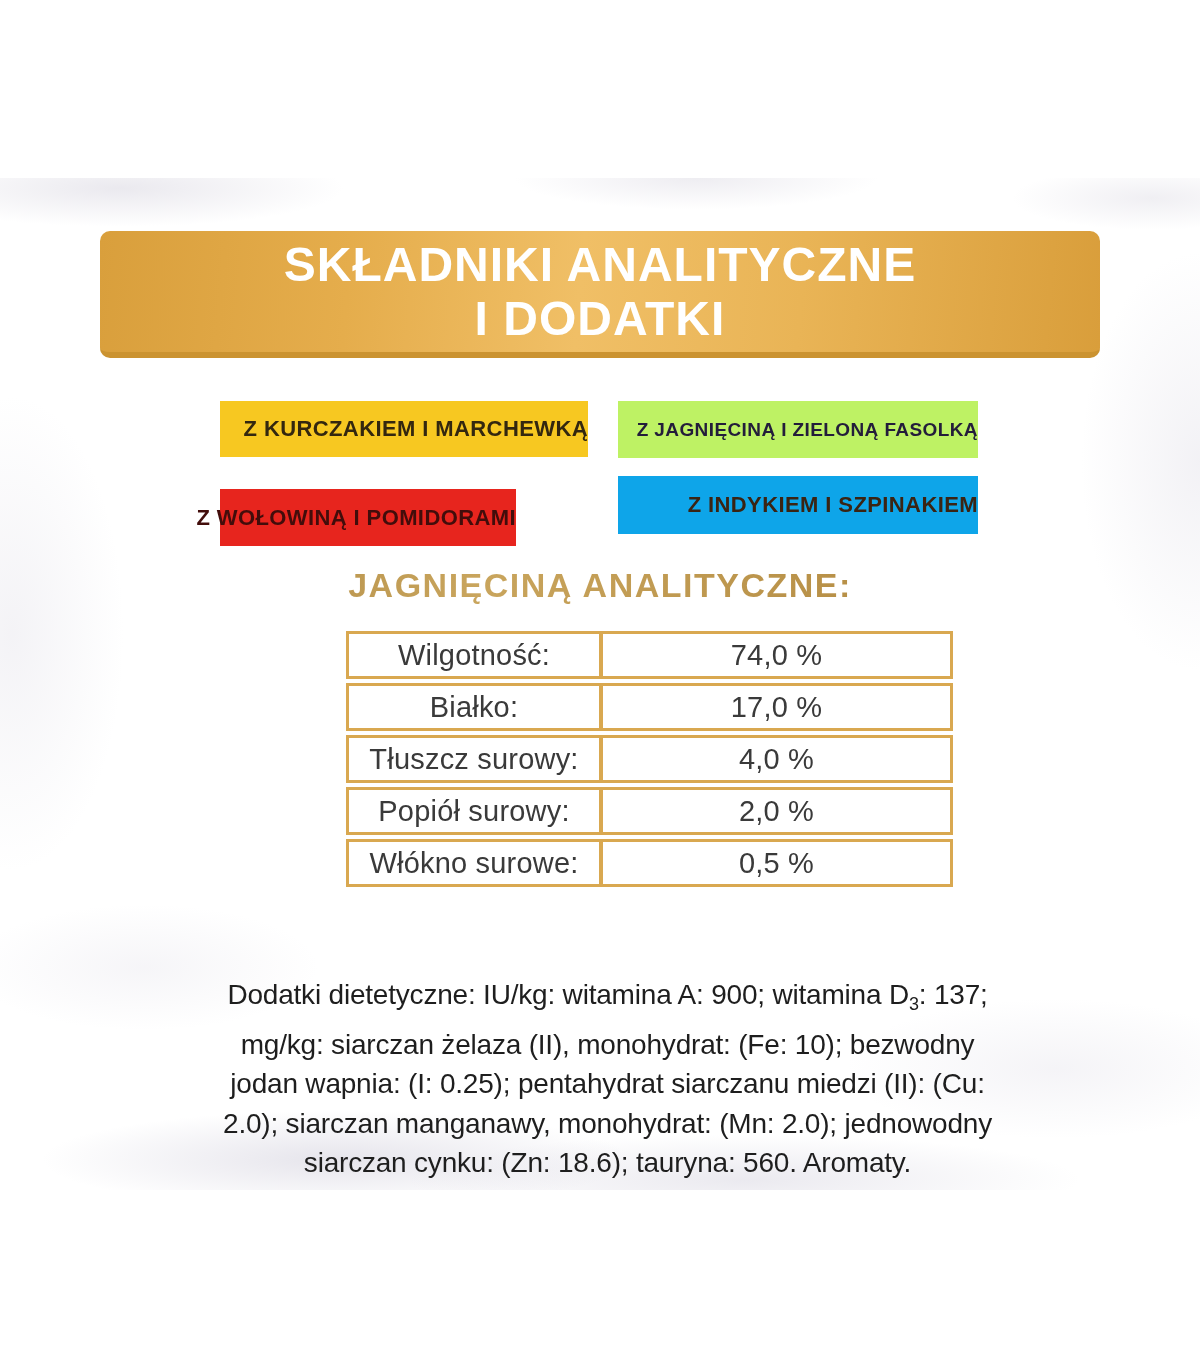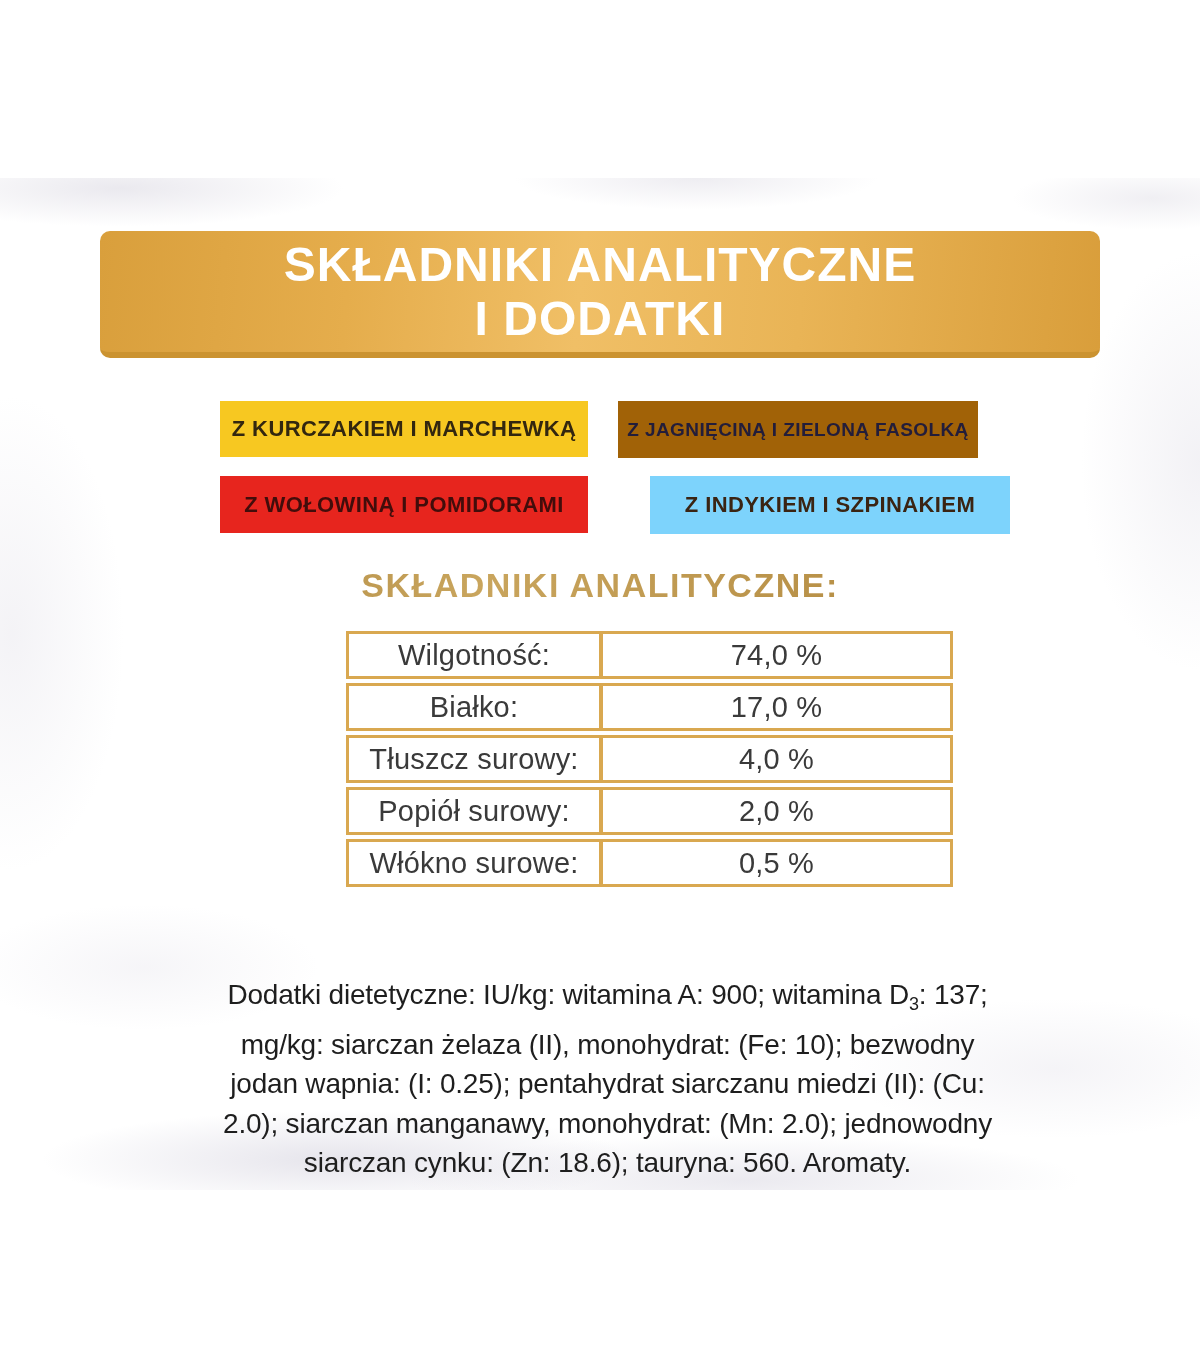--- a/index.html
+++ b/index.html
@@ -39,28 +39,28 @@
   .banner-line {
     color:#ffffff; font-weight:bold; font-size:48px; line-height:54px;
     letter-spacing:1px; white-space:nowrap;
   }
 
   
   .badges {
     position:absolute; left:220px; top:401px; width:758px; height:134px;
   }
   .badge {
-    position:absolute; display:flex; align-items:center; justify-content:center;
+    position:absolute; display:flex; align-items:center; justify-content:flex-end;
     font-weight:bold; font-size:22px; letter-spacing:0.4px; white-space:nowrap;
     text-align:center;
   }
   .badge--small { font-size:19px; }
   .badge.pos-1 { left:0;   top:0;    width:368px; height:56px; }
   .badge.pos-2 { left:398px; top:0;  width:360px; height:57px; }
-  .badge.pos-3 { left:0;   top:75px; width:368px; height:57px; }
+  .badge.pos-3 { left:0;   top:88px; width:296px; height:57px; }
   .badge.pos-4 { left:398px; top:75px; width:360px; height:58px; }
 
   
   .gold-heading {
     position:absolute; left:0; width:1200px; text-align:center;
     font-weight:bold; font-size:34px; letter-spacing:1.5px;
     color:#bb9147; white-space:nowrap;
   }
   @supports (-webkit-background-clip: text) {
     .gold-heading {
@@ -107,32 +107,32 @@
 
   <div class="banner">
     <div class="banner-line">SKŁADNIKI ANALITYCZNE</div>
     <div class="banner-line">I DODATKI</div>
   </div>
 
   <div class="badges">
     <div class="badge pos-1" style="background: rgb(247, 200, 33); color: rgb(51, 39, 15);">
       <span>Z KURCZAKIEM I MARCHEWKĄ</span>
     </div>
-    <div class="badge pos-2 badge--small" style="background: #a16207; color: rgb(35, 29, 58);">
+    <div class="badge pos-2 badge--small" style="background: #bef264; color: rgb(35, 29, 58);">
       <span>Z JAGNIĘCINĄ I ZIELONĄ FASOLKĄ</span>
     </div>
     <div class="badge pos-3" style="background: rgb(231, 37, 30); color: rgb(66, 13, 11);">
       <span>Z WOŁOWINĄ I POMIDORAMI</span>
     </div>
-    <div class="badge pos-4" style="background: #7dd3fc; color: rgb(58, 36, 19); margin-left: 32px;">
+    <div class="badge pos-4" style="background: #0ea5e9; color: rgb(58, 36, 19);">
       <span>Z INDYKIEM I SZPINAKIEM</span>
     </div>
   </div>
 
-  <div class="gold-heading heading-analytical">SKŁADNIKI ANALITYCZNE:</div>
+  <div class="gold-heading heading-analytical">JAGNIĘCINĄ ANALITYCZNE:</div>
 
   <div class="atable">
     <div class="atable-row">
       <div class="cell cell-label">Wilgotność:</div>
       <div class="cell cell-value">74,0 %</div>
     </div>
     <div class="atable-row">
       <div class="cell cell-label">Białko:</div>
       <div class="cell cell-value">17,0 %</div>
     </div>

